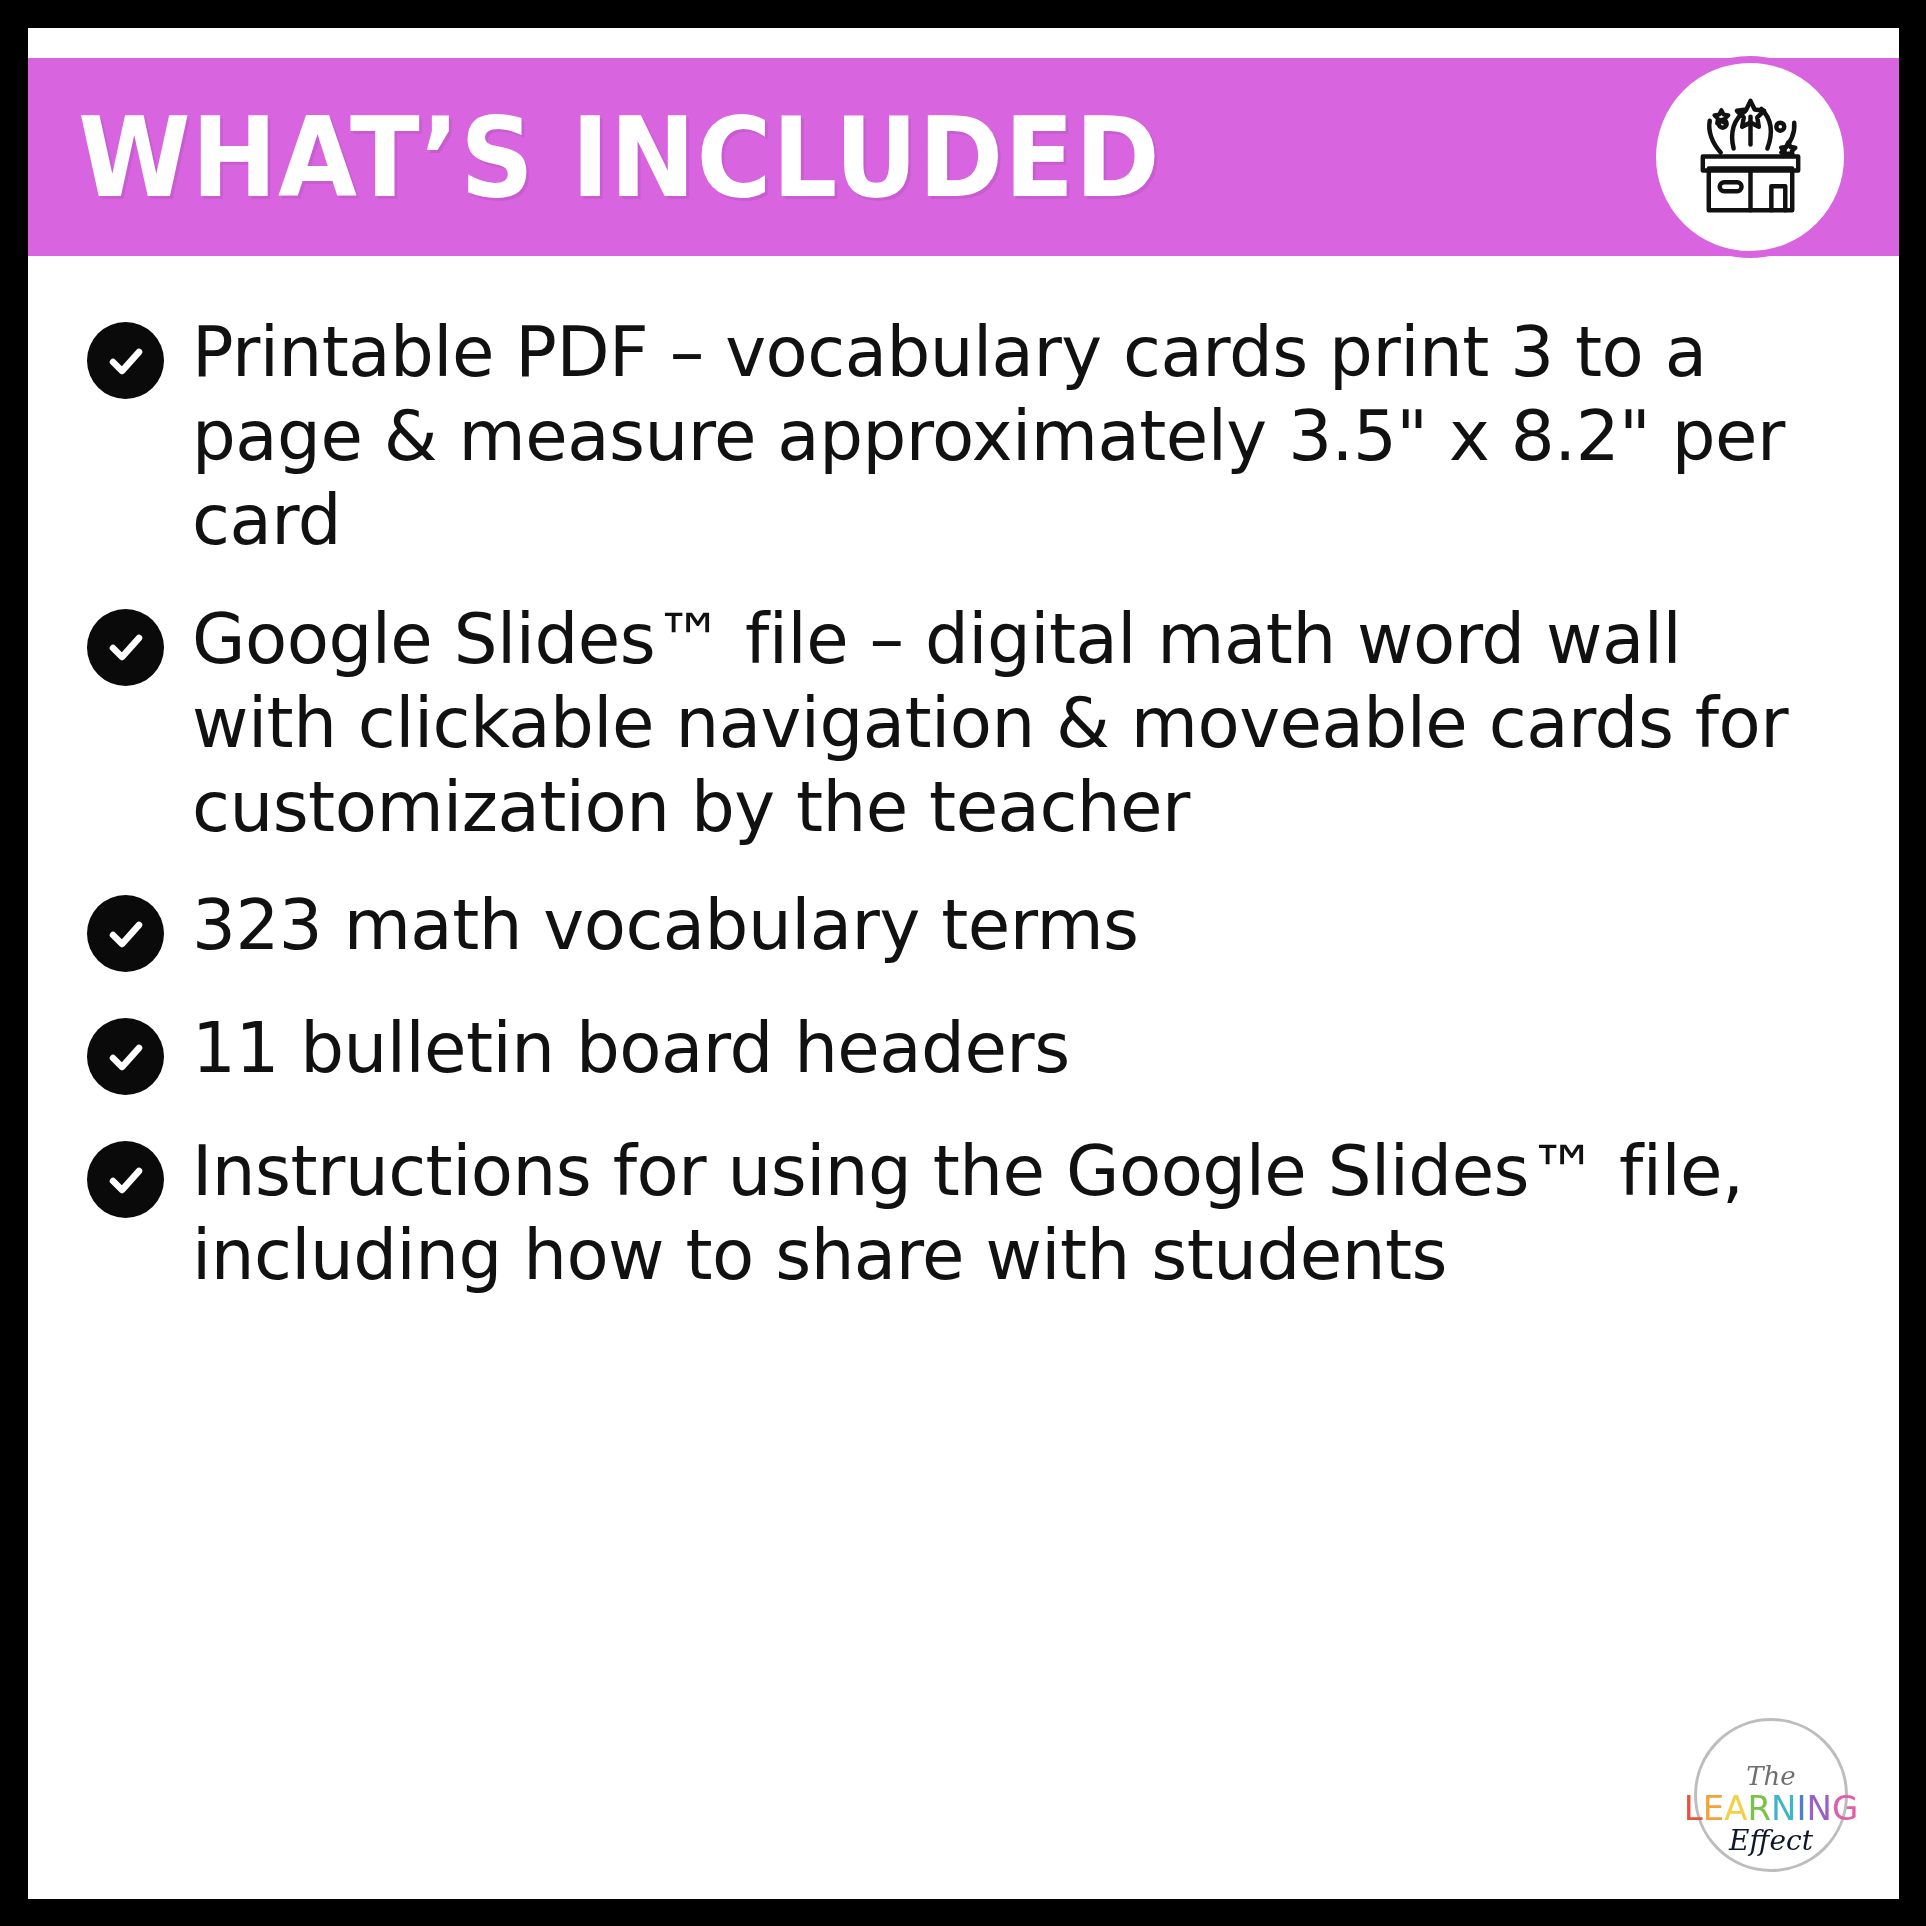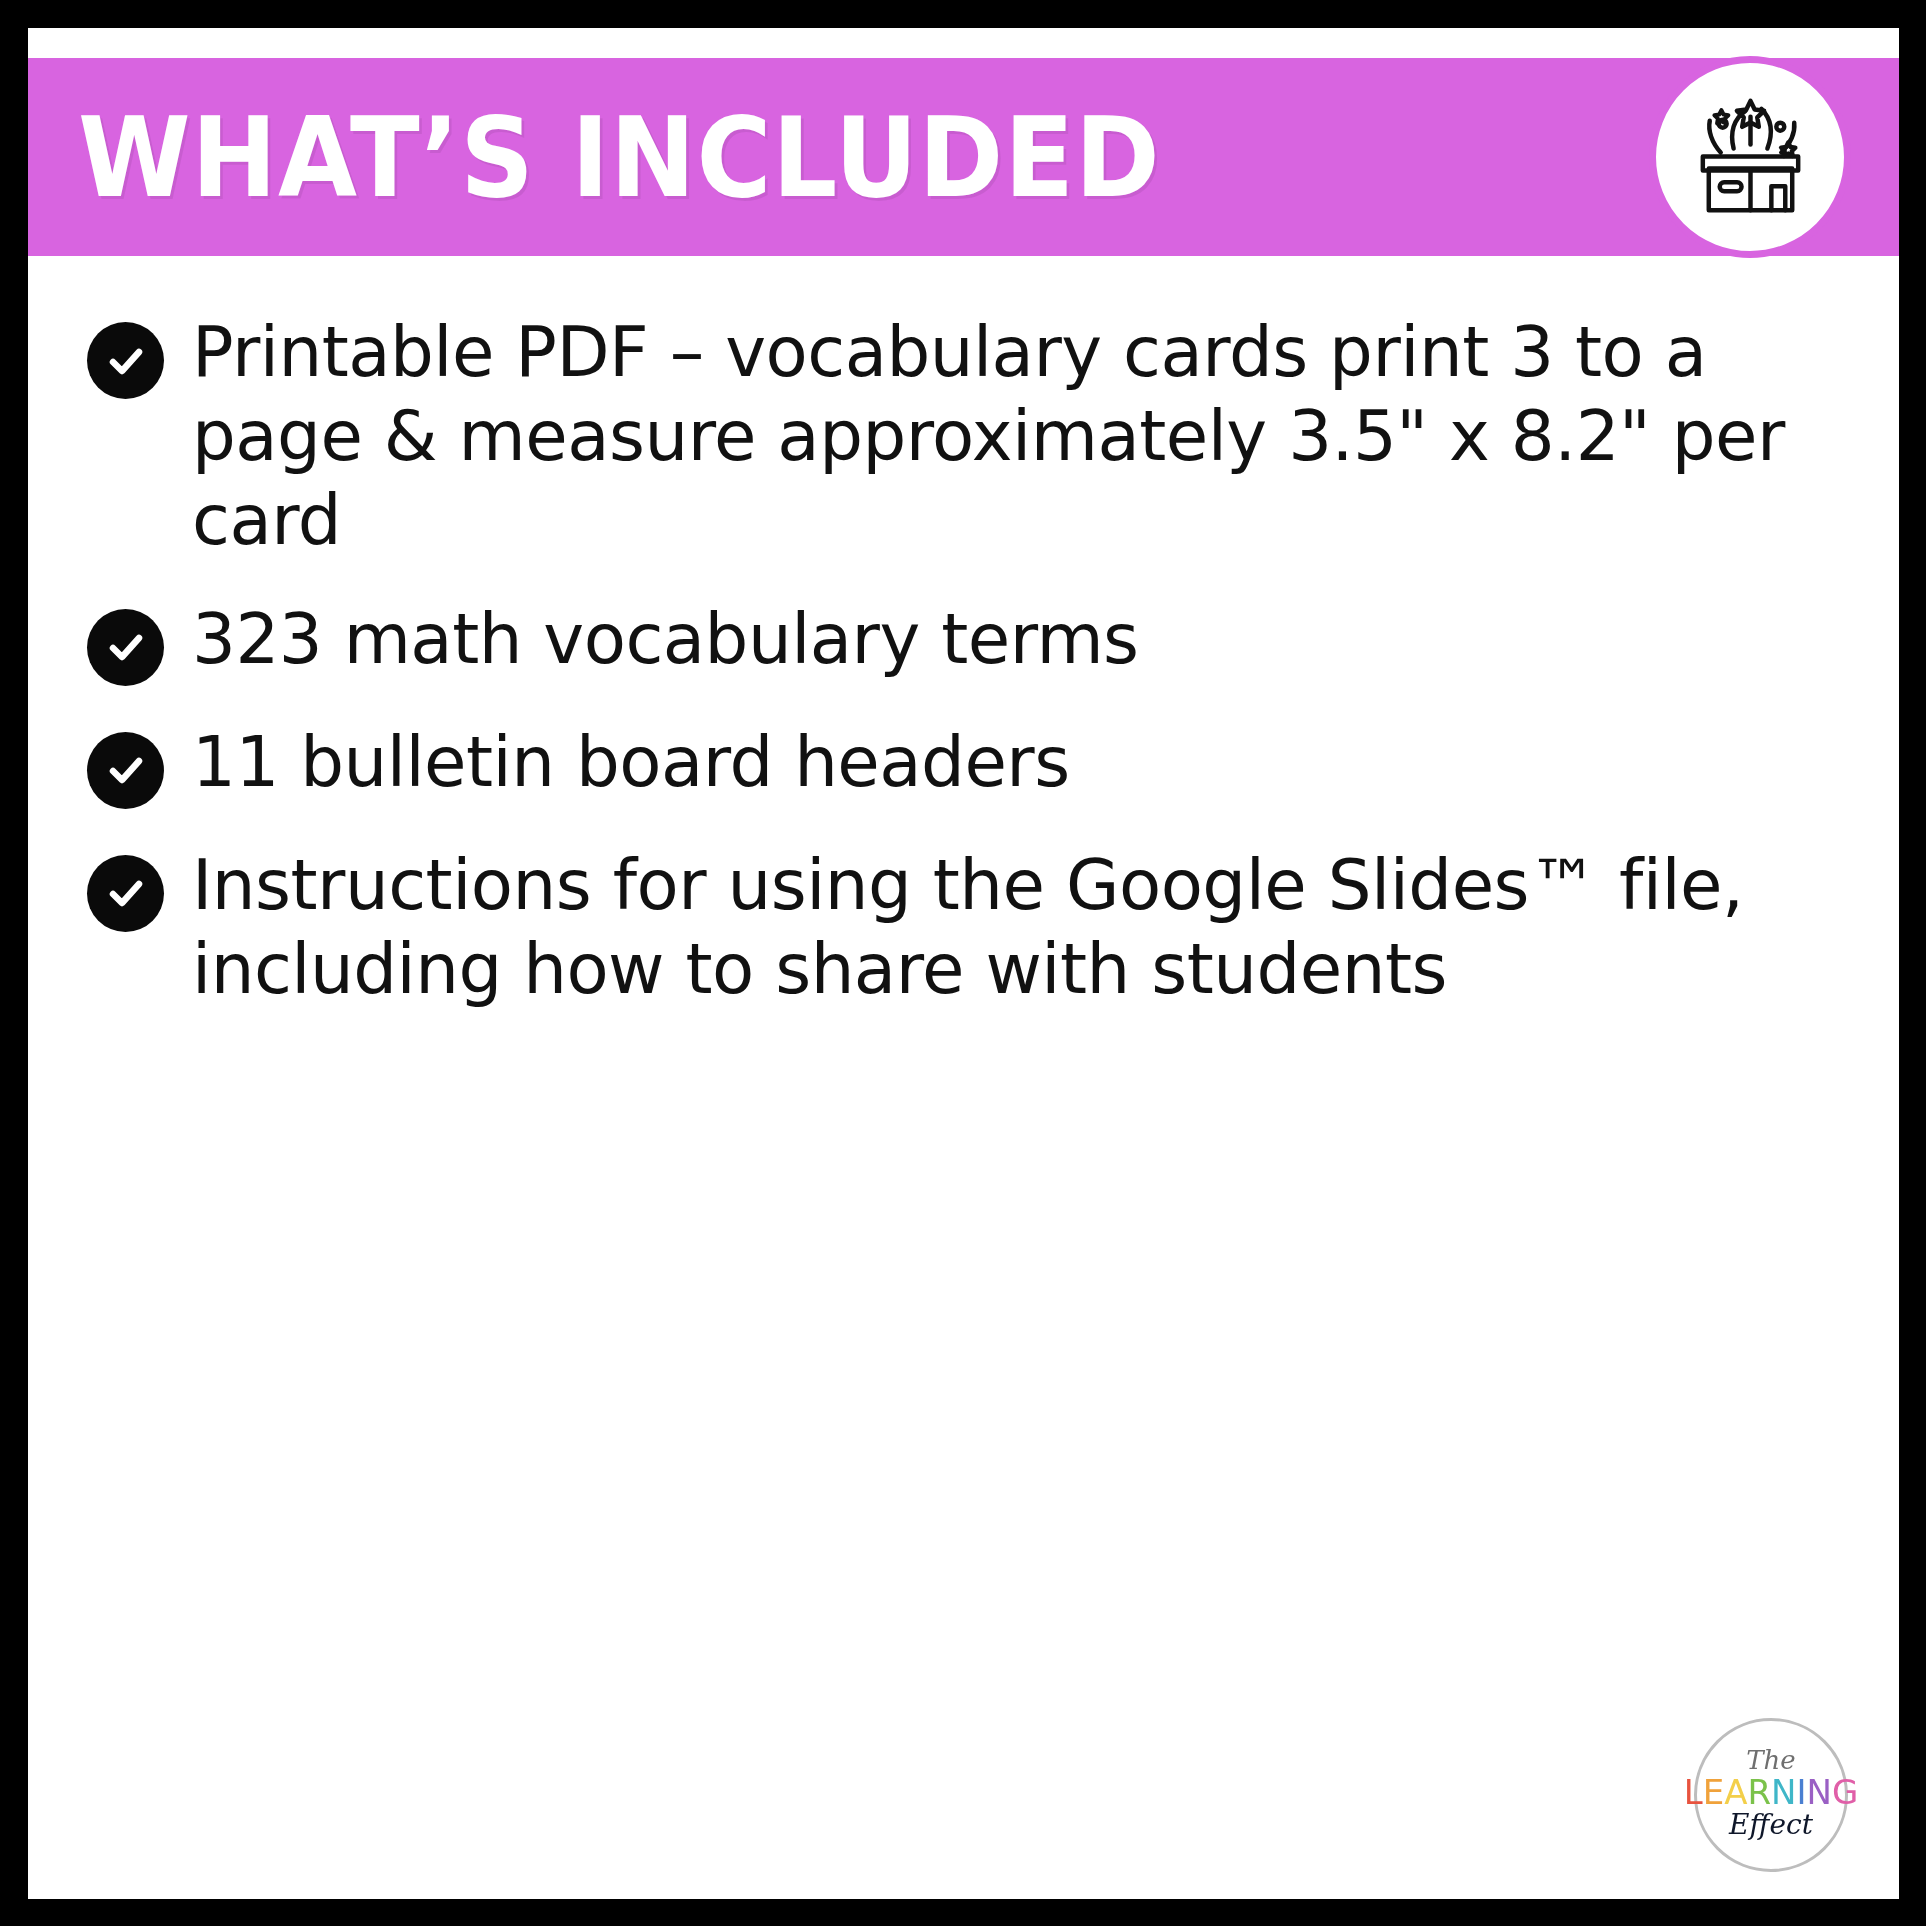--- a/index.html
+++ b/index.html
@@ -128,21 +128,21 @@
     border-radius: 50%;
     border: 3px solid #bdbdbd;
     box-sizing: border-box;
   }
   .logo-the {
     position: relative;
     font-family: "DejaVu Serif", serif;
     font-style: italic;
     font-size: 26px;
     color: #6f6f6f;
-    margin-top: 36px;
+    margin-top: 52px;
   }
   .logo-learning {
     position: relative;
     font-family: "DejaVu Sans", sans-serif;
     font-weight: normal;
     font-size: 34px;
     letter-spacing: 0px;
     margin-top: 2px;
   }
   .logo-learning span:nth-child(1){color:#e8533f;}
@@ -202,20 +202,30 @@
         <div class="check-wrap">
           <div class="check-circle">
             <svg width="44" height="44" viewBox="0 0 44 44" aria-hidden="true">
               <path d="M9 23 L18 32 L35 13" fill="none" stroke="#ffffff" stroke-width="6.5" stroke-linecap="round" stroke-linejoin="round"></path>
             </svg>
           </div>
         </div>
         <div class="item-text">Printable PDF – vocabulary cards print 3 to a page &amp; measure approximately 3.5" x 8.2" per card</div>
       </div>
 
+      <div class="list-item">
+        <div class="check-wrap">
+          <div class="check-circle">
+            <svg width="44" height="44" viewBox="0 0 44 44" aria-hidden="true">
+              <path d="M9 23 L18 32 L35 13" fill="none" stroke="#ffffff" stroke-width="6.5" stroke-linecap="round" stroke-linejoin="round"></path>
+            </svg>
+          </div>
+        </div>
+        <div class="item-text">Google Slides™ file – digital math word wall with clickable navigation &amp; moveable cards for customization by the teacher</div>
+      </div>
 
       <div class="list-item">
         <div class="check-wrap">
           <div class="check-circle">
             <svg width="44" height="44" viewBox="0 0 44 44" aria-hidden="true">
               <path d="M9 23 L18 32 L35 13" fill="none" stroke="#ffffff" stroke-width="6.5" stroke-linecap="round" stroke-linejoin="round"></path>
             </svg>
           </div>
         </div>
         <div class="item-text">323 math vocabulary terms</div>

